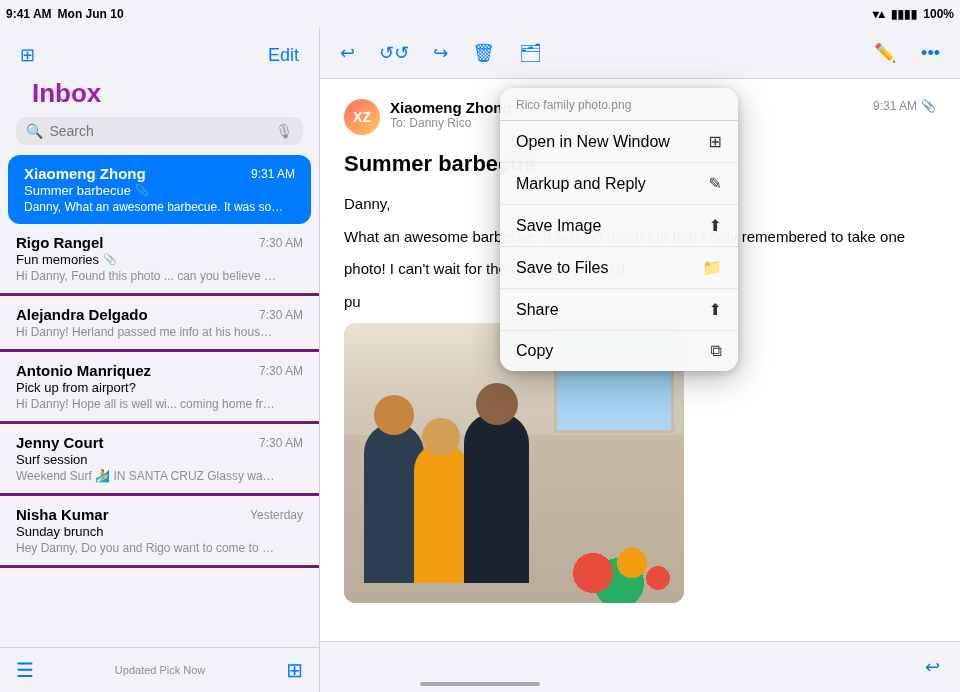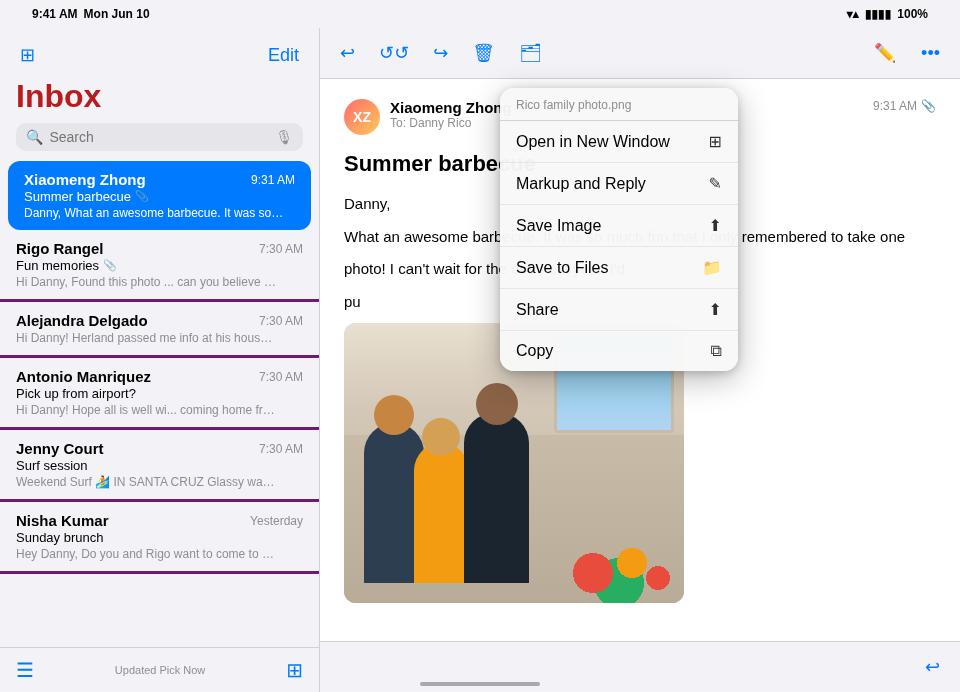--- a/index.html
+++ b/index.html
@@ -14,21 +14,21 @@
 
     
     .status-bar {
       position: absolute;
       top: 0; left: 0; right: 0;
       height: 28px;
       background: #f2f2f7;
       display: flex;
       align-items: center;
       justify-content: space-between;
-      padding: 0 32px;
+      padding: 0 6px;
       font-size: 12px;
       font-weight: 600;
       color: #000;
       z-index: 100;
     }
     .status-left { display: flex; gap: 6px; align-items: center; }
     .status-right { display: flex; gap: 6px; align-items: center; }
 
     
     .app-container {
@@ -56,24 +56,24 @@
       background: #f2f2f7;
     }
     .sidebar-header-left { display: flex; align-items: center; gap: 8px; }
     .icon-btn {
       background: none; border: none; cursor: pointer;
       color: #007aff; font-size: 18px; padding: 4px;
       display: flex; align-items: center; justify-content: center;
     }
 
     .inbox-title {
-      font-size: 32px;
+      font-size: 26px;
       font-weight: 700;
-      color: #b91c1c;
-      padding: 0 16px 8px;
+      color: #a21caf;
+      padding: 0 32px 8px;
     }
 
     .search-bar {
       margin: 0 16px 10px;
       background: #e5e5ea;
       border-radius: 10px;
       display: flex;
       align-items: center;
       padding: 6px 10px;
       gap: 6px;

